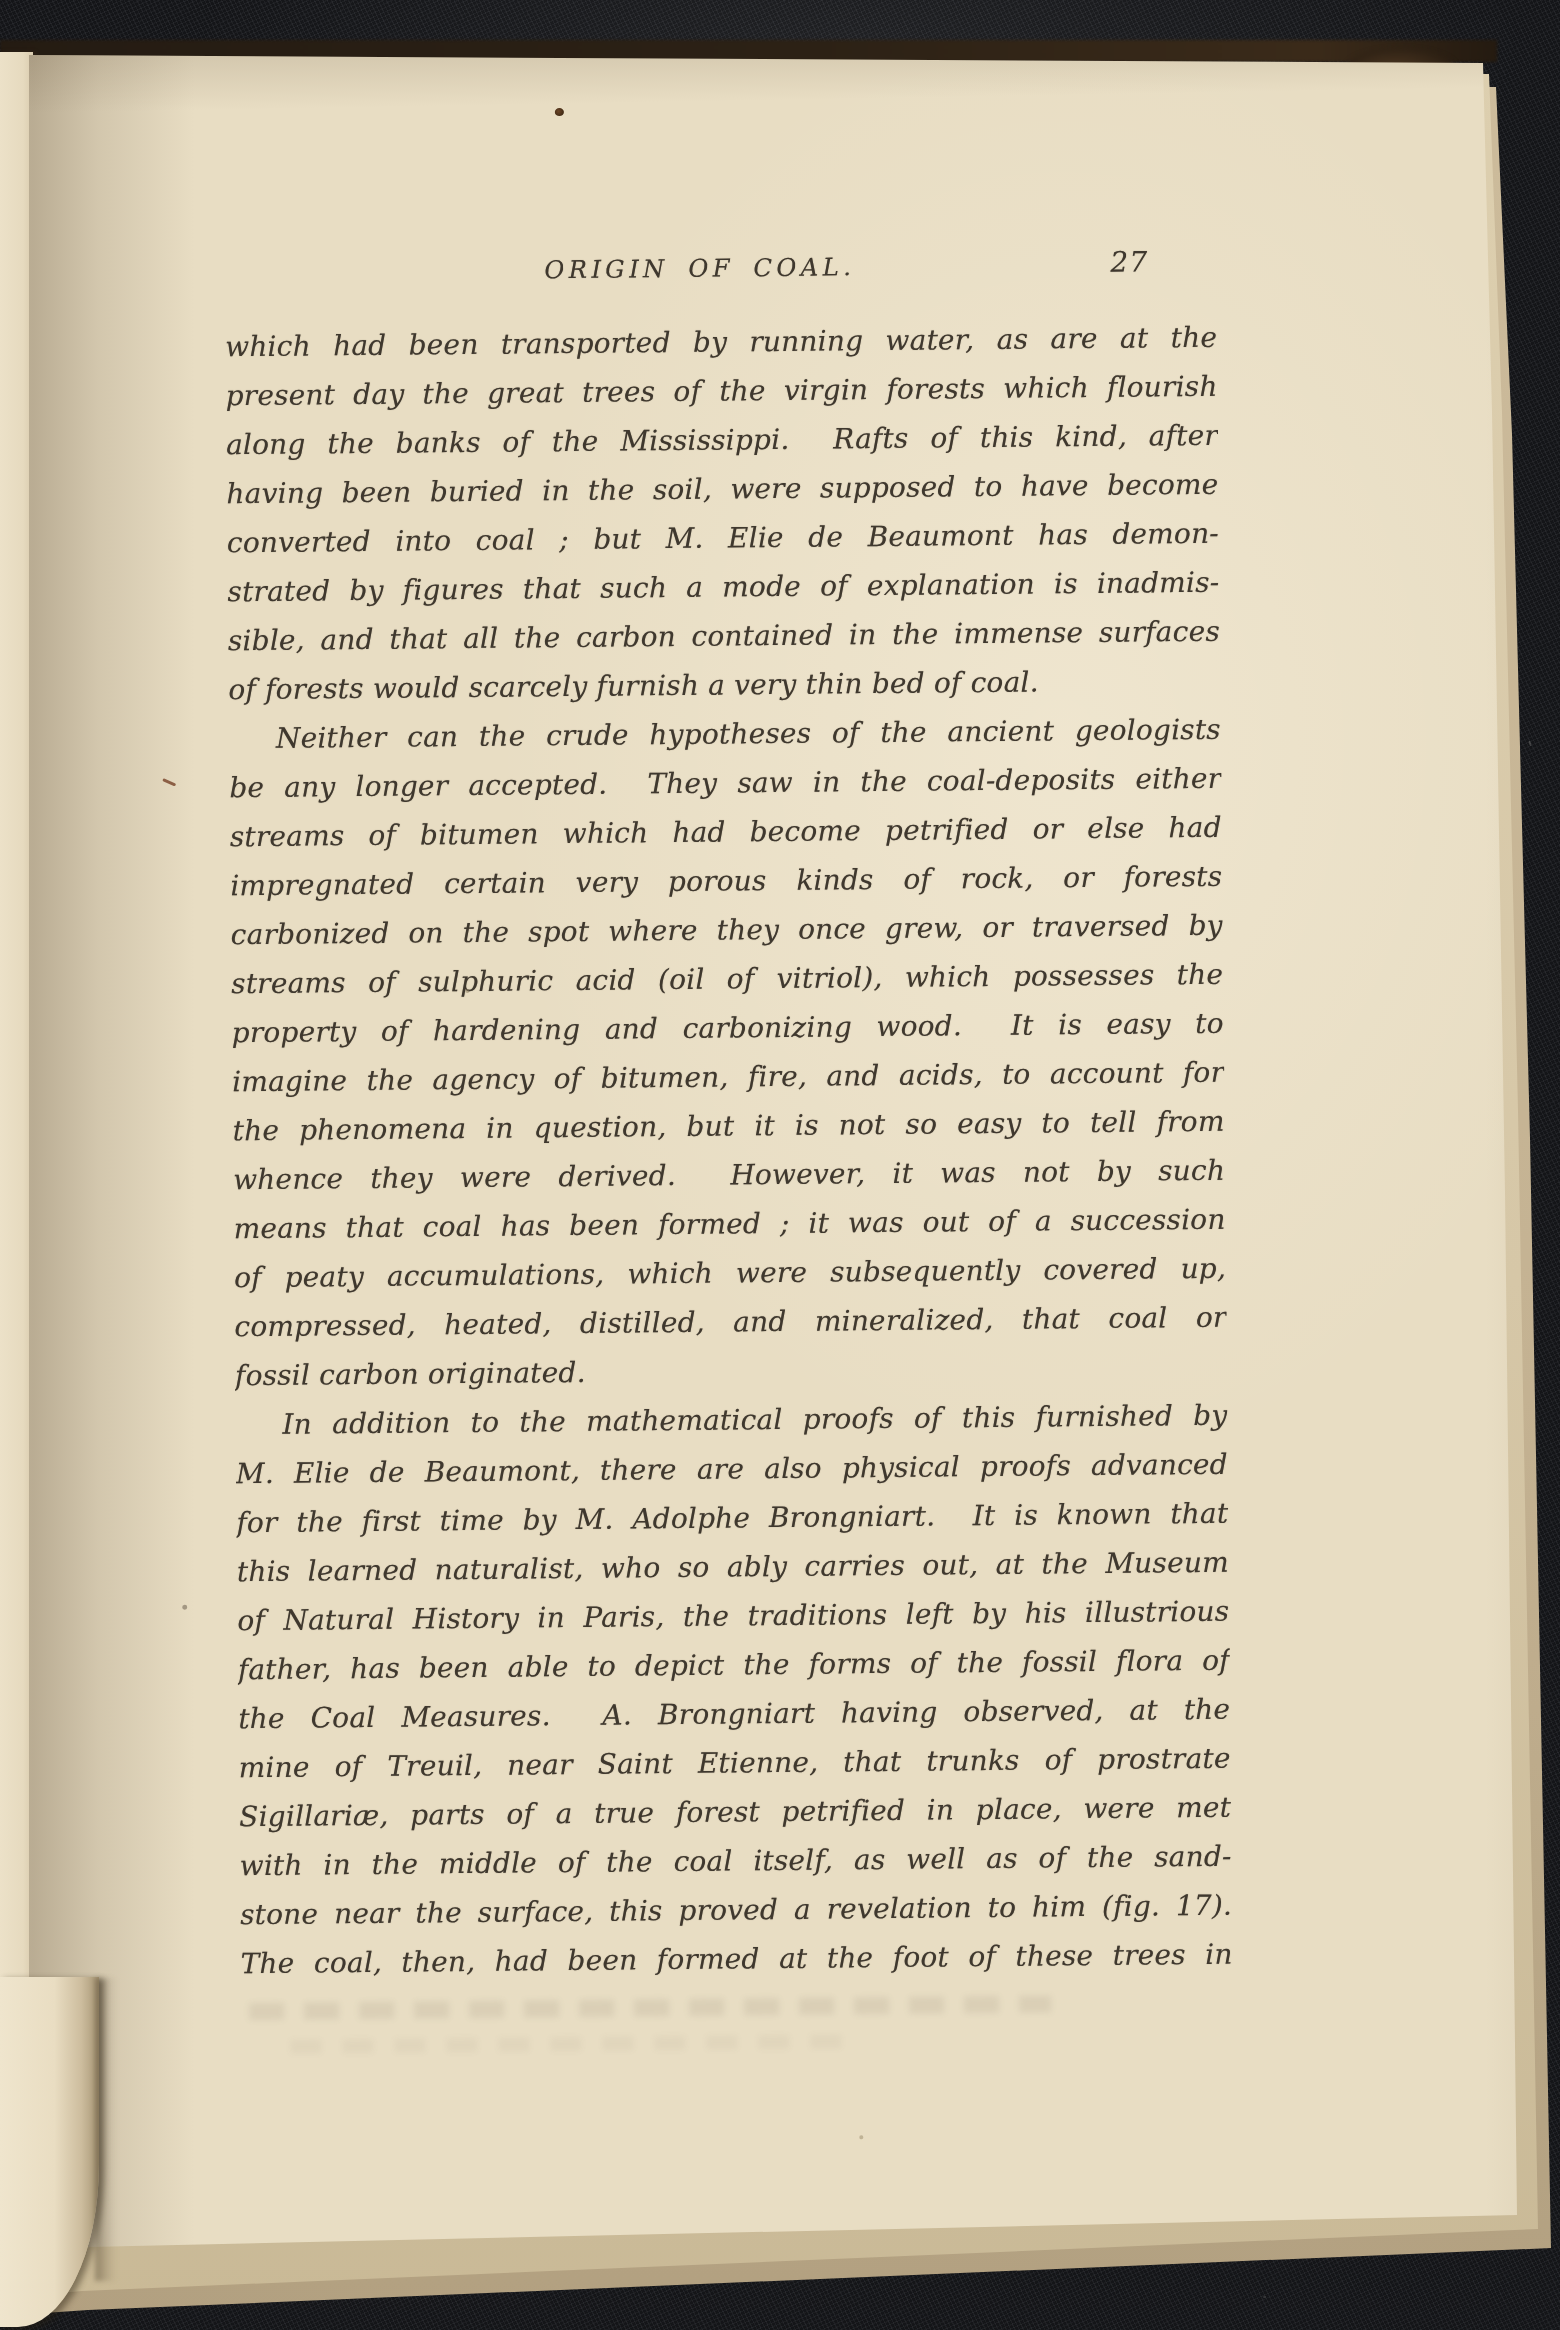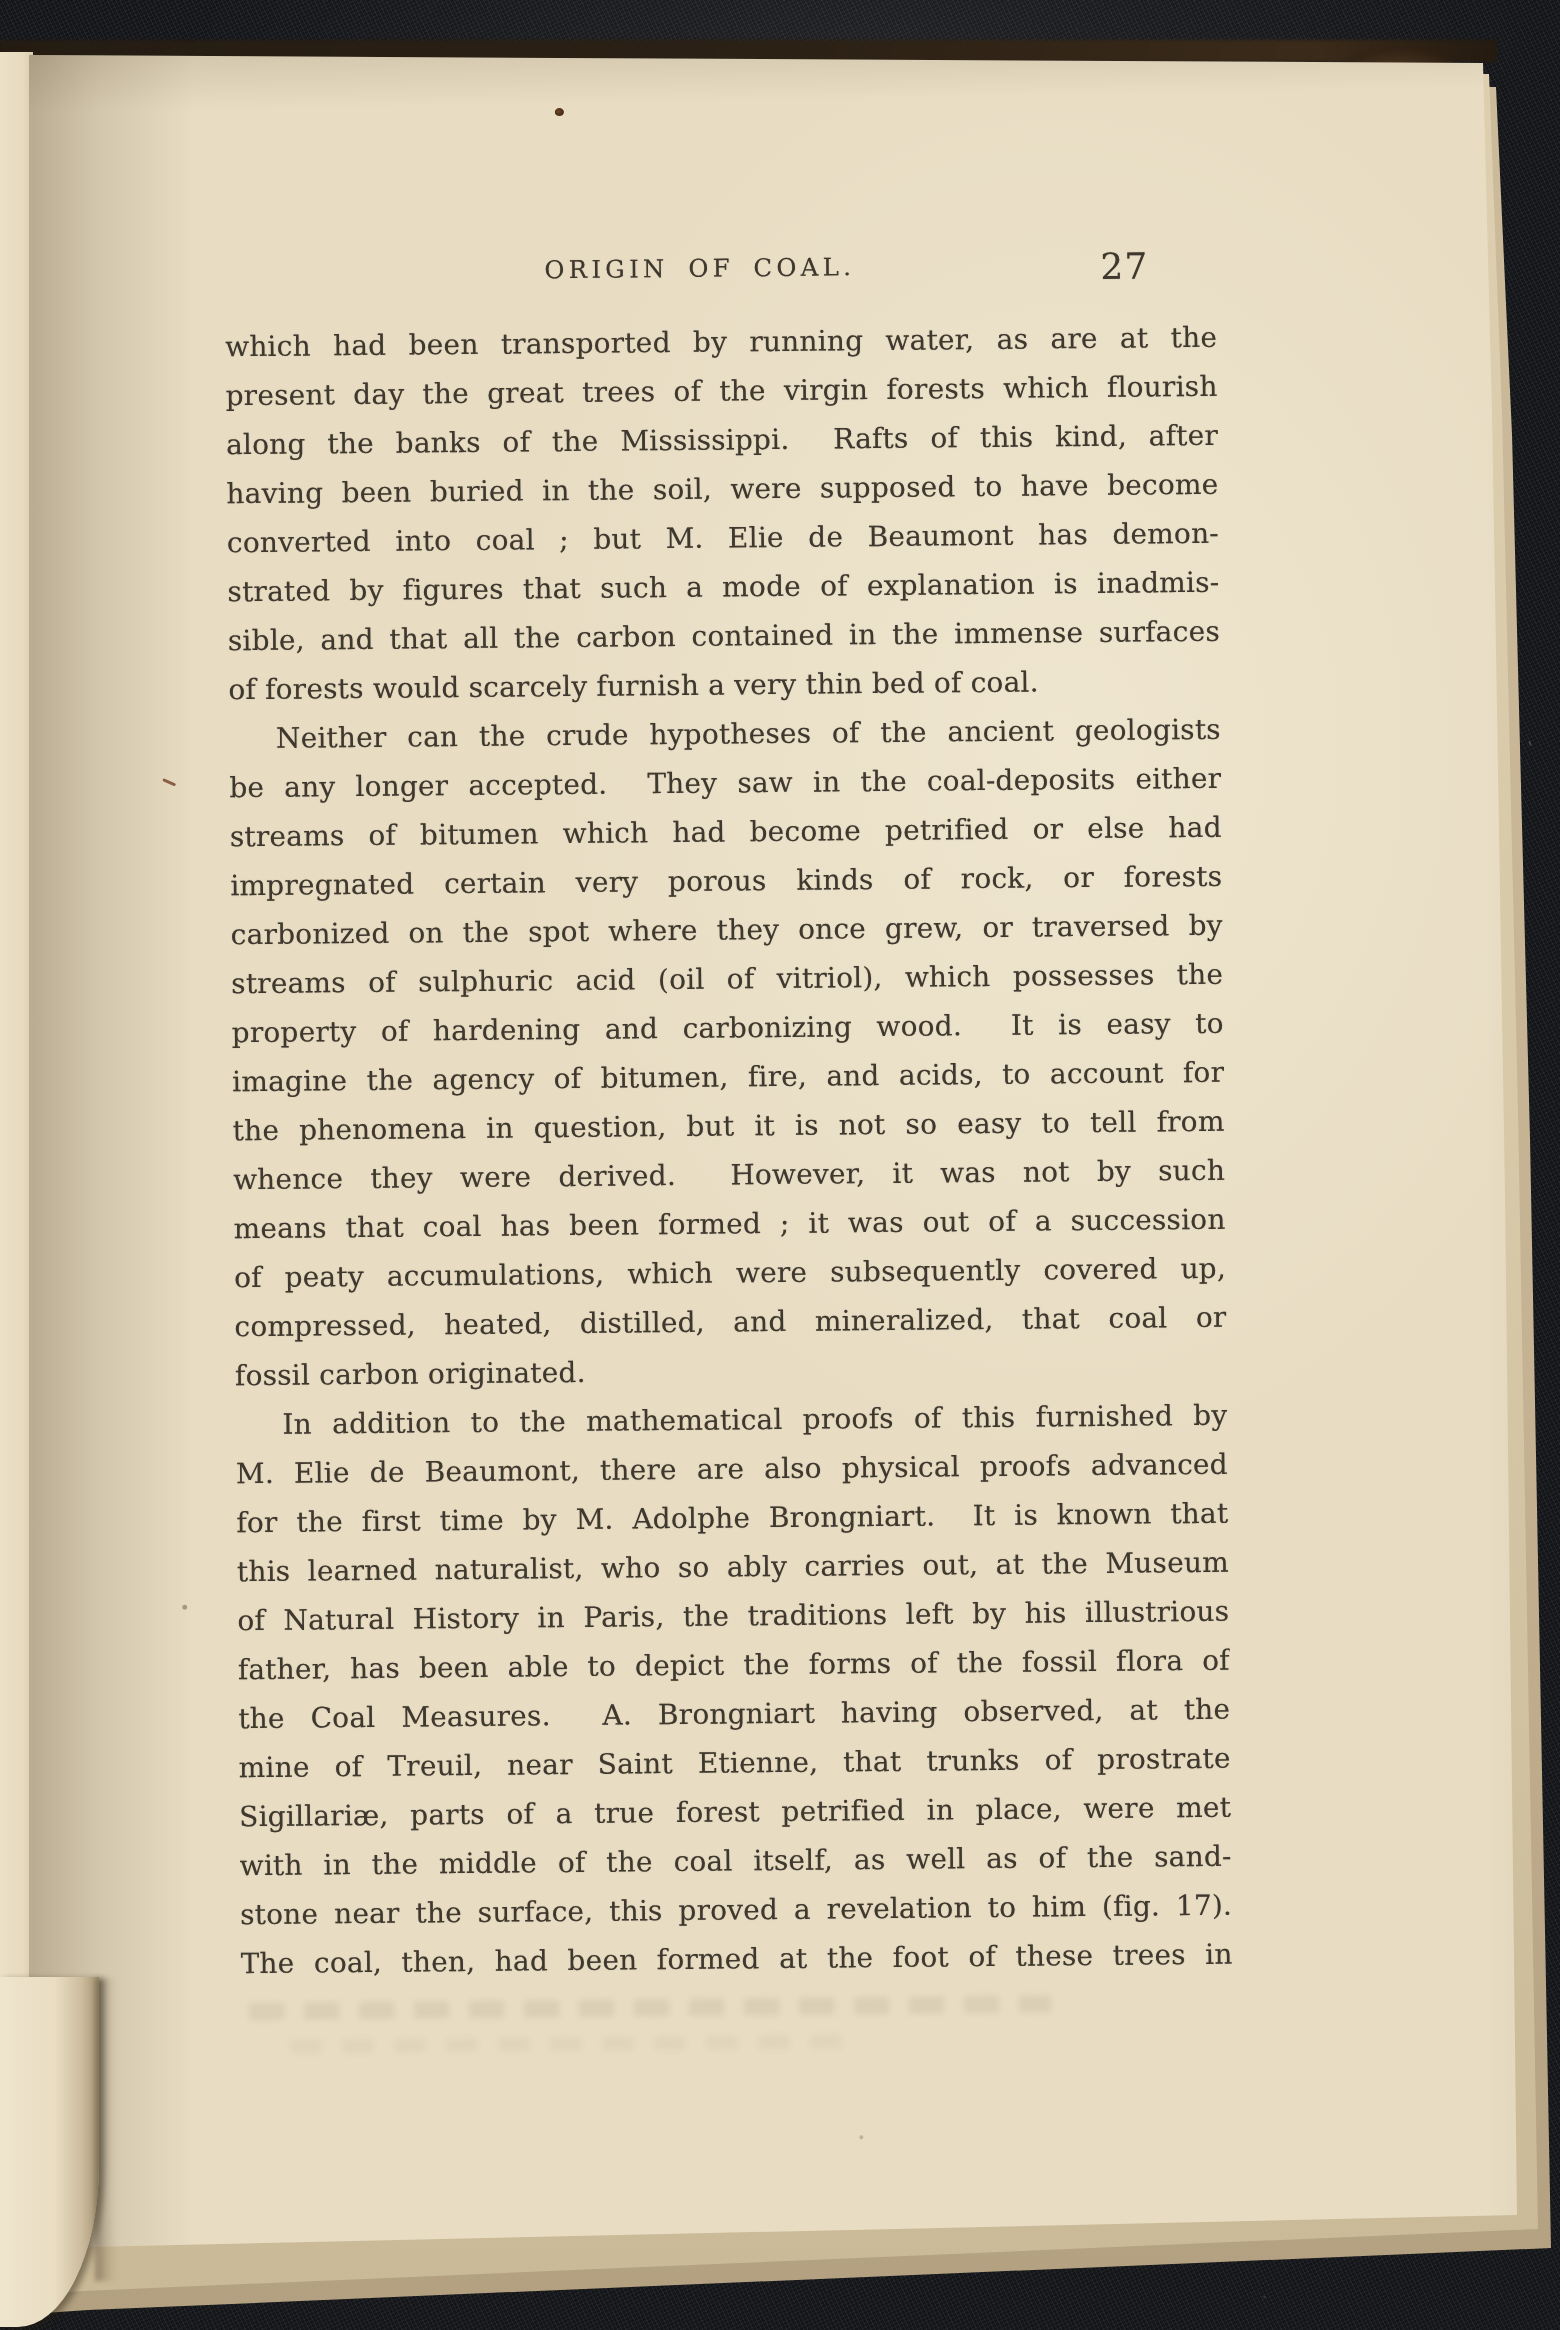--- a/index.html
+++ b/index.html
@@ -7,20 +7,21 @@
     width:1561px;height:2330px;overflow:hidden;
     font-family:"DejaVu Serif", serif;
   }
   .scene{
     position:relative;width:1561px;height:2330px;overflow:hidden;
     background-color:#141518;
     background-image:
       radial-gradient(ellipse 975px 271px at 55% 2%, rgba(255,255,255,0.05), transparent 70%),
       repeating-linear-gradient(64deg, rgba(225,230,240,0.05) 0 1.1px, transparent 1.1px 3.8px),
       repeating-linear-gradient(-24deg, rgba(215,220,232,0.045) 0 1.1px, transparent 1.1px 3.8px);
+    font-style: italic;
   }
   
   .fiber{position:absolute;width:2.2px;height:2.2px;border-radius:50%;background:rgba(235,235,225,0.5);}
   .fiber.f1{left:428px;top:52px;}
   .fiber.f2{left:1211px;top:66px;width:1.6px;height:7.6px;transform:rotate(35deg);opacity:.55;}
   .fiber.f3{left:1529px;top:741px;width:1.6px;height:5.4px;transform:rotate(-20deg);opacity:.4;}
   .fiber.f4{left:1466px;top:318px;opacity:.35;}
   .fiber.f5{left:1263px;top:2296px;width:2.7px;height:1.6px;opacity:.3;}
 
   
@@ -85,21 +86,21 @@
     transform-origin:780px 1165px;
     color:#3f382e;
   }
   .header-row{position:absolute;left:233px;top:253px;width:992px;height:38px;}
   .running-title{
     position:relative;left:-20.6px;display:block;text-align:center;
     font-size:24.4px;letter-spacing:4.3px;word-spacing:7.6px;
     text-shadow:0 0 0.8px rgba(63,54,43,0.55);
   }
   .folio{
-    position:absolute;right:68px;top:-4.3px;font-size:36px;letter-spacing:1.1px;
+    position:absolute;right:68px;top:-4.3px;font-size:28px;letter-spacing:1.1px;
     text-shadow:0 0 0.8px rgba(63,54,43,0.55);
   }
   .text-block{position:absolute;left:233px;top:325px;width:992px;}
   .line{
     height:49px;font-size:28px;letter-spacing:0.2px;
     text-align:justify;text-align-last:justify;
     white-space:pre-wrap;overflow:hidden;
     text-shadow:0 0 0.9px rgba(63,54,43,0.5);
   }
   .line.pend{text-align-last:left;}

